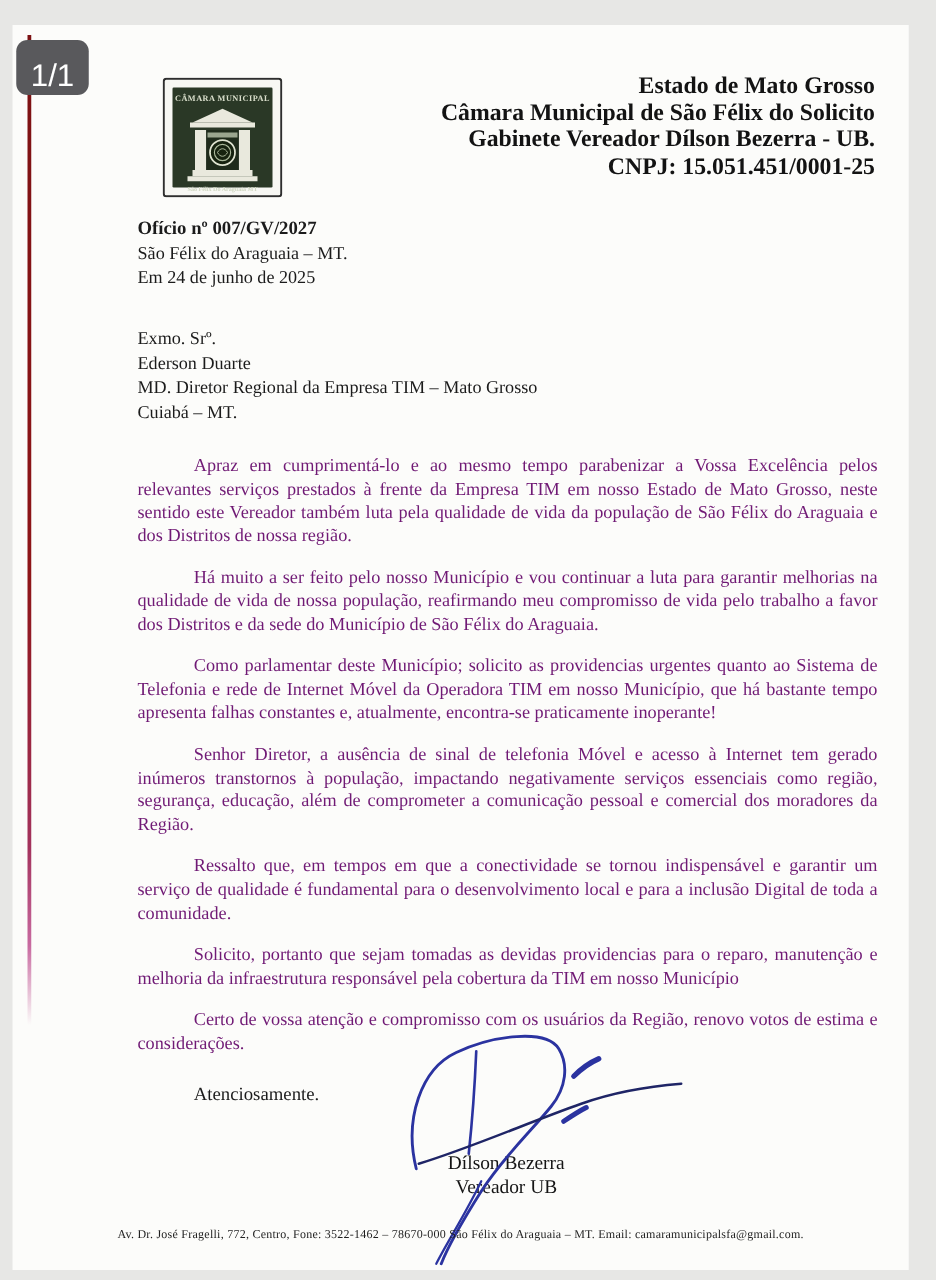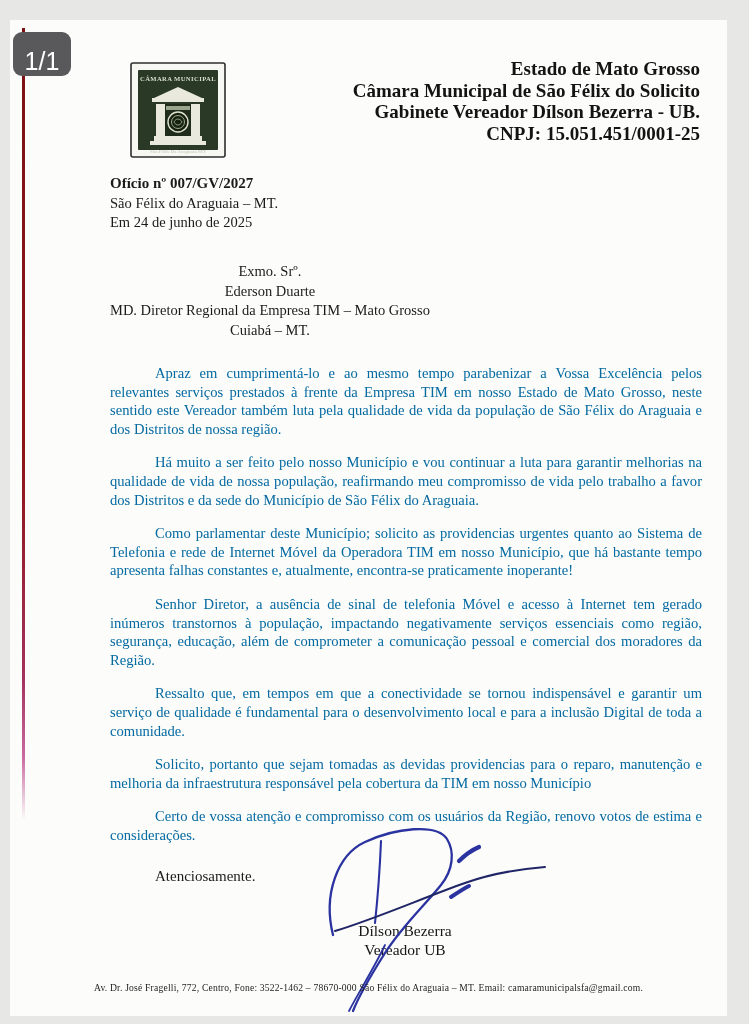--- a/index.html
+++ b/index.html
@@ -10,23 +10,23 @@
             background:linear-gradient(180deg,#7c1113 0%,#8e1518 55%,#a3325c 82%,#c86aa0 92%,rgba(200,106,160,0) 100%);}
   .page-badge{position:absolute;left:13px;top:32px;width:58px;height:44px;border-radius:9px;
               background:#59595c;color:#fff;display:flex;align-items:flex-end;justify-content:center;
               font-family:"Liberation Sans", sans-serif;font-size:25px;}
   .letterhead{position:absolute;left:0;top:0;width:100%;}
   .logo{position:absolute;left:120px;top:42px;width:96px;height:96px;}
   .lh-text{position:absolute;left:150px;top:38px;width:540px;text-align:right;
            font-weight:bold;font-size:19px;line-height:21.5px;color:#131313;}
   .ref-block{position:absolute;left:100px;top:154px;font-size:14.5px;line-height:19.5px;}
   .ref-number{font-weight:bold;font-size:15px;}
-  .recipient{position:absolute;left:100px;top:242px;font-size:14.5px;line-height:19.5px;text-align:center;}
+  .recipient{position:absolute;left:100px;top:242px;font-size:14.5px;line-height:19.5px;}
   .body-text{position:absolute;left:100px;top:344px;width:592px;font-size:14.6px;line-height:18.6px;
-             text-align:justify;color:#0369a1;}
+             text-align:justify;color:#701a75;}
   .body-text p{margin:0 0 15px 0;text-indent:45px;}
   .closing-salutation{position:absolute;left:145px;top:848px;font-size:15px;}
   .signer{position:absolute;left:295px;top:901px;width:200px;text-align:center;
           font-size:15.5px;line-height:19px;color:#151515;}
   .signature-svg{position:absolute;left:305px;top:805px;width:240px;height:210px;pointer-events:none;}
   .footer-line{position:absolute;left:0;top:962px;width:100%;text-align:center;
                font-size:9.6px;letter-spacing:.2px;color:#1e1e1e;}
 </style>
 </head>
 <body>

